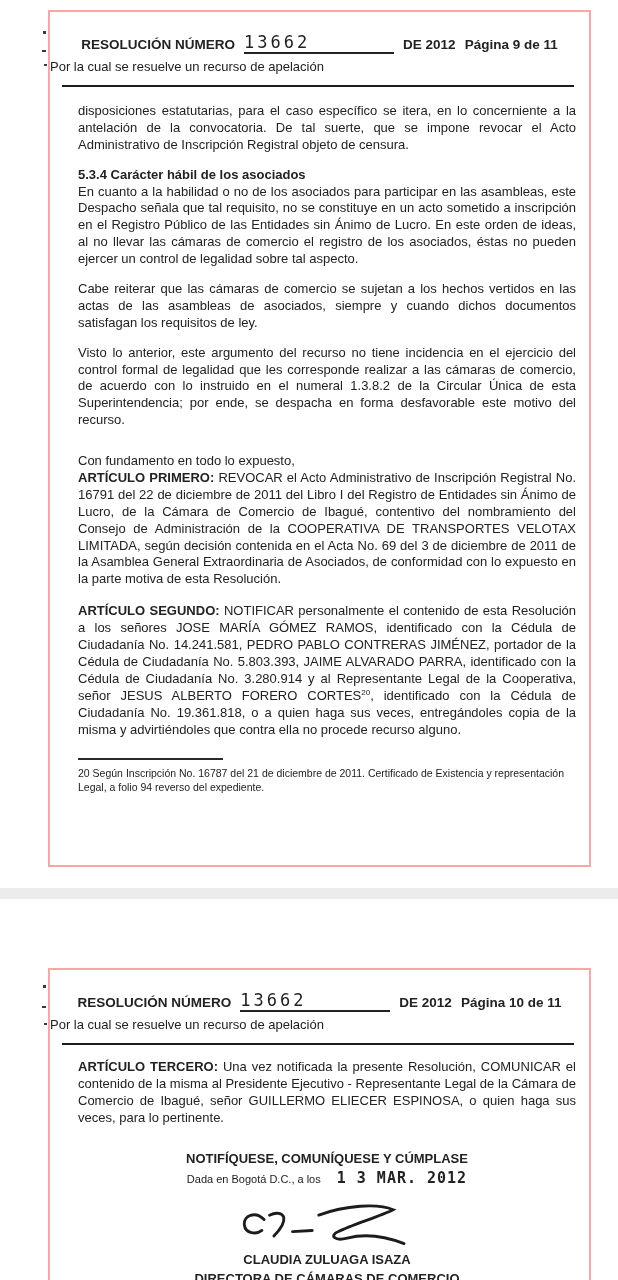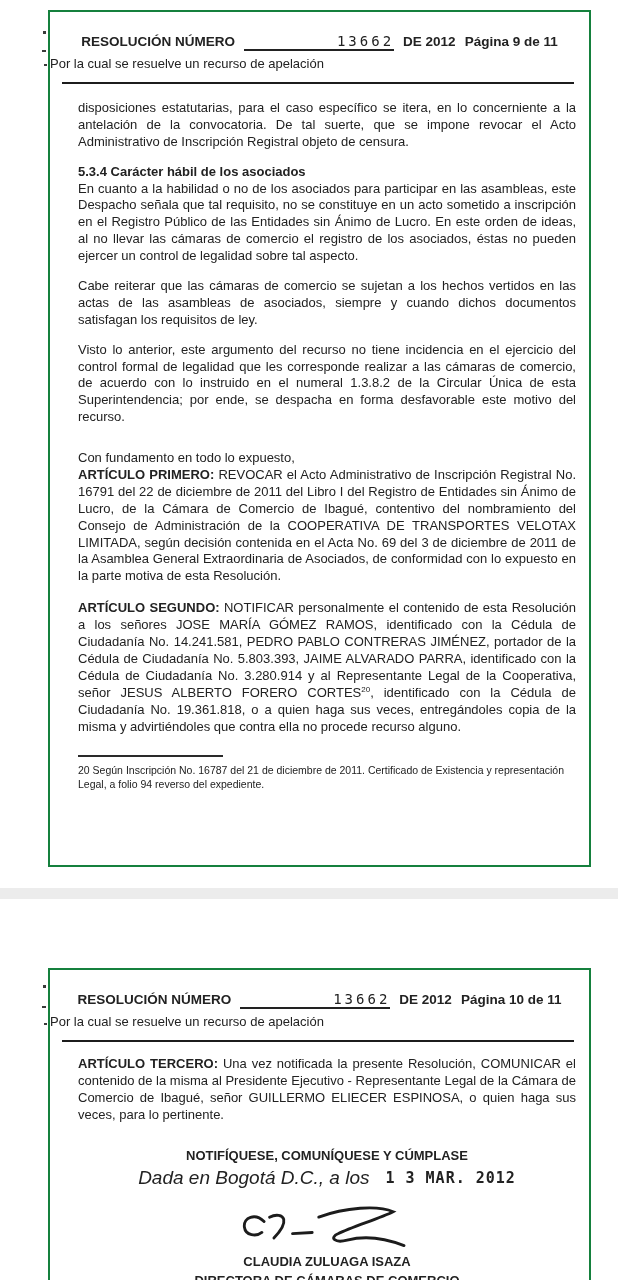--- a/index.html
+++ b/index.html
@@ -6,43 +6,43 @@
   html,body {
     width:618px; height:1280px; overflow:hidden;
     background:#ffffff;
     font-family:"Liberation Sans", sans-serif;
     color:#222;
   }
   .stage { position:relative; width:618px; height:1280px; background:#ffffff; }
 
   .page-box {
     position:absolute; left:48px; width:543px;
-    border:2px solid #15803d; background:#ffffff;
+    border:2px solid #fca5a5; background:#ffffff;
   }
   .page1-box { top:10px; height:857px; }
   .page2-box { top:968px; height:420px; }
 
   .page-divider {
     position:absolute; left:0; top:888px; width:618px; height:11px;
     background:#ececec;
   }
 
   .scan-mark { position:absolute; background:#3a3a3a; }
 
   
   .doc-header { padding-top:20px; }
   .header-line1 {
     display:flex; justify-content:center; align-items:flex-end; gap:9px;
     font-weight:bold; font-size:13.5px;
   }
   .res-number-slot {
-    width:150px; text-align:right;
+    width:150px; text-align:left;
     border-bottom:2px solid #222;
     font-family:"DejaVu Sans Mono", monospace;
-    font-size:14px; font-weight:normal; letter-spacing:3px;
+    font-size:17px; font-weight:normal; letter-spacing:3px;
     line-height:1.0; padding-bottom:1px;
     position:relative; top:2px;
   }
   .header-line2 { text-align:left; font-size:13px; margin-top:7px; }
   .header-rule { border-top:2px solid #1c1c1c; margin:11px 15px 0 12px; }
 
   
   .doc-body { padding:0 13px 0 28px; font-size:13px; line-height:1.3; }
   .doc-body p { text-align:justify; margin-bottom:13px; }
   .section-heading { font-weight:bold; font-size:13px; }
@@ -57,21 +57,21 @@
   .footnote-rule { width:145px; border-top:2px solid #2a2a2a; }
   .footnote-text { font-size:10.5px; line-height:1.3; margin-top:7px; text-align:left !important; }
 
   
   .body2 { margin-top:14px; }
   .notifiquese { margin-top:24px; margin-bottom:2px !important; }
   .dada-row {
     display:flex; justify-content:center; align-items:center; gap:16px;
     margin-bottom:0 !important;
   }
-  .dada-text { font-size:19px;font-style:italic; }
+  .dada-text { font-size:11px; }
   .date-stamp {
     font-family:"DejaVu Sans Mono", monospace;
     font-size:15px; font-weight:bold; letter-spacing:1px;
     white-space:nowrap;
   }
   .signature-wrap { display:flex; justify-content:center; margin-top:13px; }
   .signer-name   { text-align:center; font-weight:bold; font-size:13px; margin-top:4px; }
   .signer-title  { text-align:center; font-weight:bold; font-size:13px; margin-top:2px; }
 </style>
 </head>

